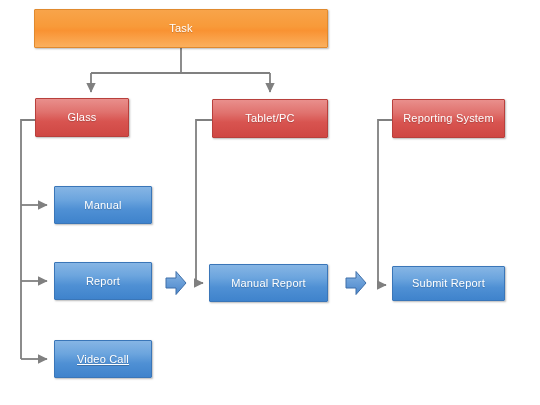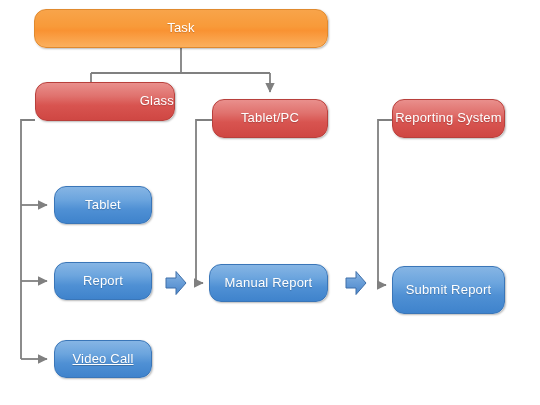--- a/index.html
+++ b/index.html
@@ -25,24 +25,24 @@
     height: 405px;
   }
   .node {
     position: absolute;
     box-sizing: border-box;
     display: flex;
     align-items: center;
     justify-content: center;
     text-align: center;
     color: #ffffff;
-    font-size: 13px;
+    font-size: 11px;
     letter-spacing: 0.2px;
     line-height: 1.1;
-    border-radius: 12px;
+    border-radius: 1px;
     z-index: 3;
     text-shadow: 0 1px 1px rgba(0,0,0,0.20);
   }
   .node-orange {
     background: linear-gradient(to bottom, #f8a44a 0%, #f89a39 45%, #f99232 55%, #fbb05e 100%);
     border: 1px solid #e08a2f;
     box-shadow: 1px 1px 2px rgba(0,0,0,0.28);
   }
   .node-red {
     background: linear-gradient(to bottom, #e98f8c 0%, #e0726e 35%, #d85450 60%, #cf4743 100%);
@@ -91,49 +91,49 @@
 
     <g>
       <path d="M392,120 L378,120 L378,285 L386,285" stroke="#808080" stroke-width="1.8" fill="none" marker-end="url(#arrowhead)"></path>
     </g>
   </svg>
 
   <div class="node node-orange" style="left:34px; top:9px; width:294px; height:39px;">
     <span>Task</span>
   </div>
 
-  <div class="node node-red" style="left:35px; top:82px; width:140px; height:39px;justify-content:flex-end;">
+  <div class="node node-red" style="left:35px; top:98px; width:94px; height:39px;">
     <span>Glass</span>
   </div>
 
   <div class="node node-red" style="left:212px; top:99px; width:116px; height:39px;">
     <span>Tablet/PC</span>
   </div>
 
   <div class="node node-red" style="left:392px; top:99px; width:113px; height:39px;">
     <span>Reporting System</span>
   </div>
 
   <div class="node node-blue" style="left:54px; top:186px; width:98px; height:38px;">
-    <span>Tablet</span>
+    <span>Manual</span>
   </div>
 
   <div class="node node-blue" style="left:54px; top:262px; width:98px; height:38px;text-align:right;">
     <span>Report</span>
   </div>
 
   <div class="node node-blue" style="left:54px; top:340px; width:98px; height:38px;text-decoration:underline;">
     <span>Video Call</span>
   </div>
 
   <div class="node node-blue" style="left:209px; top:264px; width:119px; height:38px;">
     <span>Manual Report</span>
   </div>
 
-  <div class="node node-blue" style="left:392px; top:266px; width:113px; height:48px;">
+  <div class="node node-blue" style="left:392px; top:266px; width:113px; height:35px;">
     <span>Submit Report</span>
   </div>
 
   <svg class="chevron" style="left:165px; top:269px;" width="22" height="28" viewBox="0 0 22 28" xmlns="http://www.w3.org/2000/svg">
     <defs>
       <linearGradient id="cg1" x1="0" y1="0" x2="0" y2="1">
         <stop offset="0%" stop-color="#8ab6e4"></stop>
         <stop offset="45%" stop-color="#6b9fd8"></stop>
         <stop offset="100%" stop-color="#4a86cc"></stop>
       </linearGradient>

